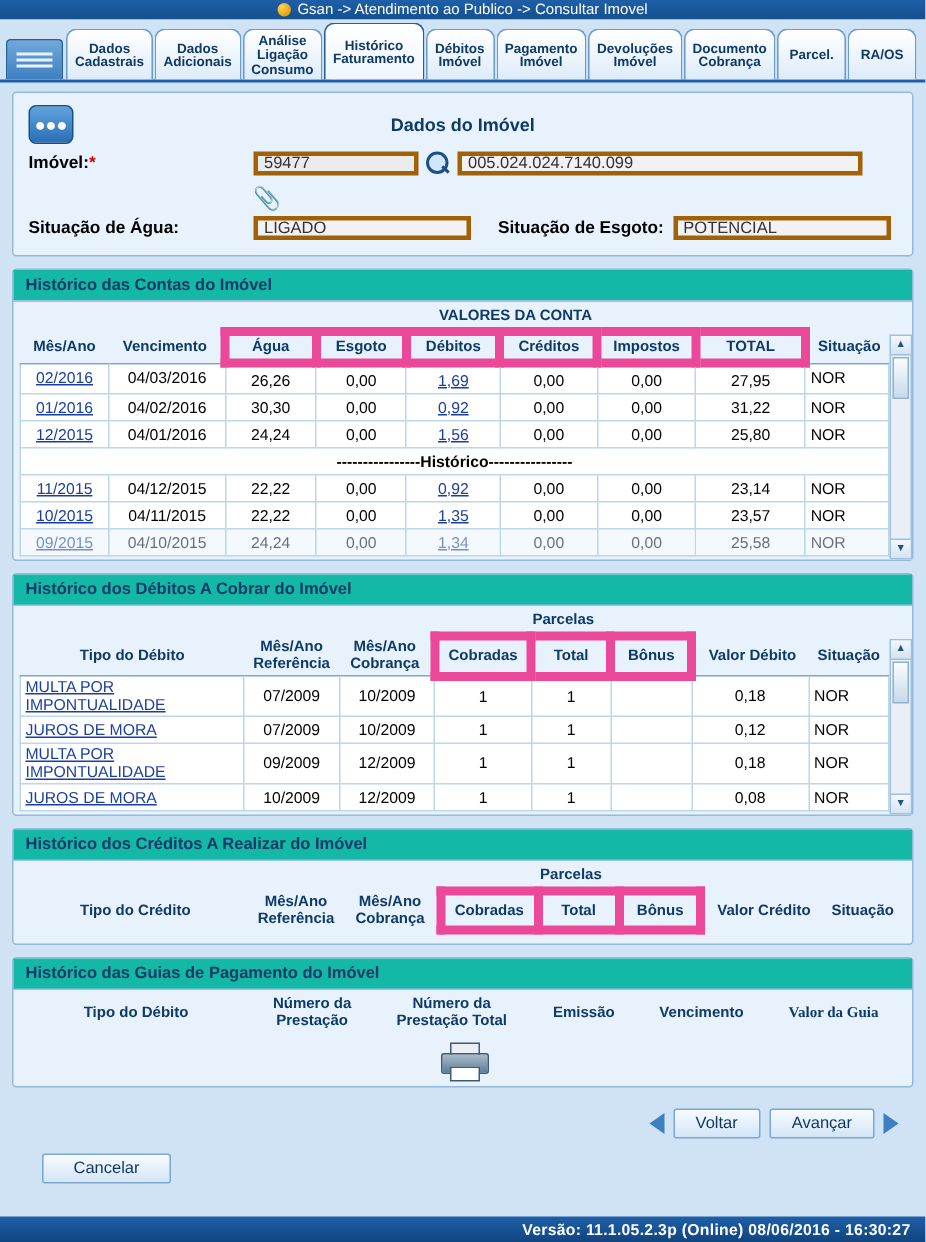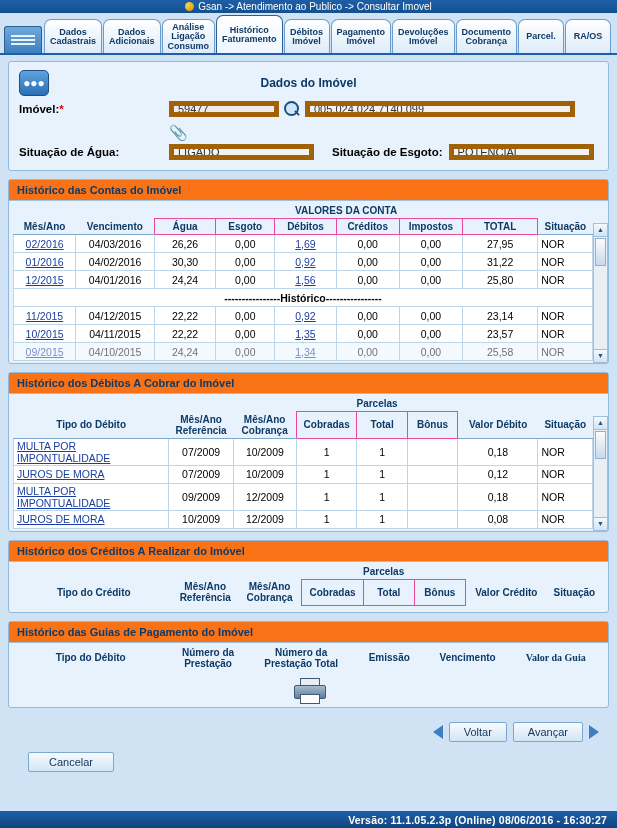--- a/index.html
+++ b/index.html
@@ -75,21 +75,21 @@
     border-color:#2a5f94;
   }
   
   .panel{
     margin:8px 8px 0 8px;
     background:#e8f2fc;
     border:1px solid #93b9dd;
     border-radius:3px;
   }
   .panel-head{
-    background:#f97316;
+    background:#14b8a6;
     border-bottom:1px solid #9dc0e0;
     font-weight:bold;
     font-size:11px;
     padding:4px 8px;
     color:#0d3a66;
   }
   
   .dados{
     margin:6px 8px 0 8px;
     background:#e8f2fc;
@@ -113,21 +113,21 @@
     border-radius:5px;
     color:#fff;
     font-size:12px;
     display:flex;align-items:center;justify-content:center;
   }
   .row{display:flex;align-items:center;margin-bottom:6px;}
   .lbl{font-weight:bold;font-size:11.5px;color:#000;}
   .req{color:#d00;}
   .inp{
     background:#ebebeb;
-    border:5px solid #a16207;
+    border:3px solid #a16207;
     height:16px;
     font-size:11px;
     padding:1px 4px;
     box-sizing:border-box;
     color:#333;
   }
   .inp.wide{background:#f2f2f2;}
   .magnifier{
     width:18px;height:18px;margin:0 4px;
     position:relative;display:inline-block;
@@ -145,21 +145,21 @@
     width:20px;height:18px;
     color:#2a6fb5;font-size:15px;line-height:18px;
   }
   
   table{border-collapse:collapse;width:100%;font-size:10.5px;padding-left:26px;}
   .grid th{
     background:#e8f2fc;
     font-weight:bold;
     font-size:10px;
     padding:2px 2px;
-    border:1px solid #ec4899;
+    border:6px solid #ec4899;
     color:#0d3a66;
   }
   .grid td{
     padding:1px 3px;
     border:1px solid #bcd6ec;
     background:#fff;
     font-size:10.5px;
     height:15px;
   }
   .grid td.r{text-align:center;}

